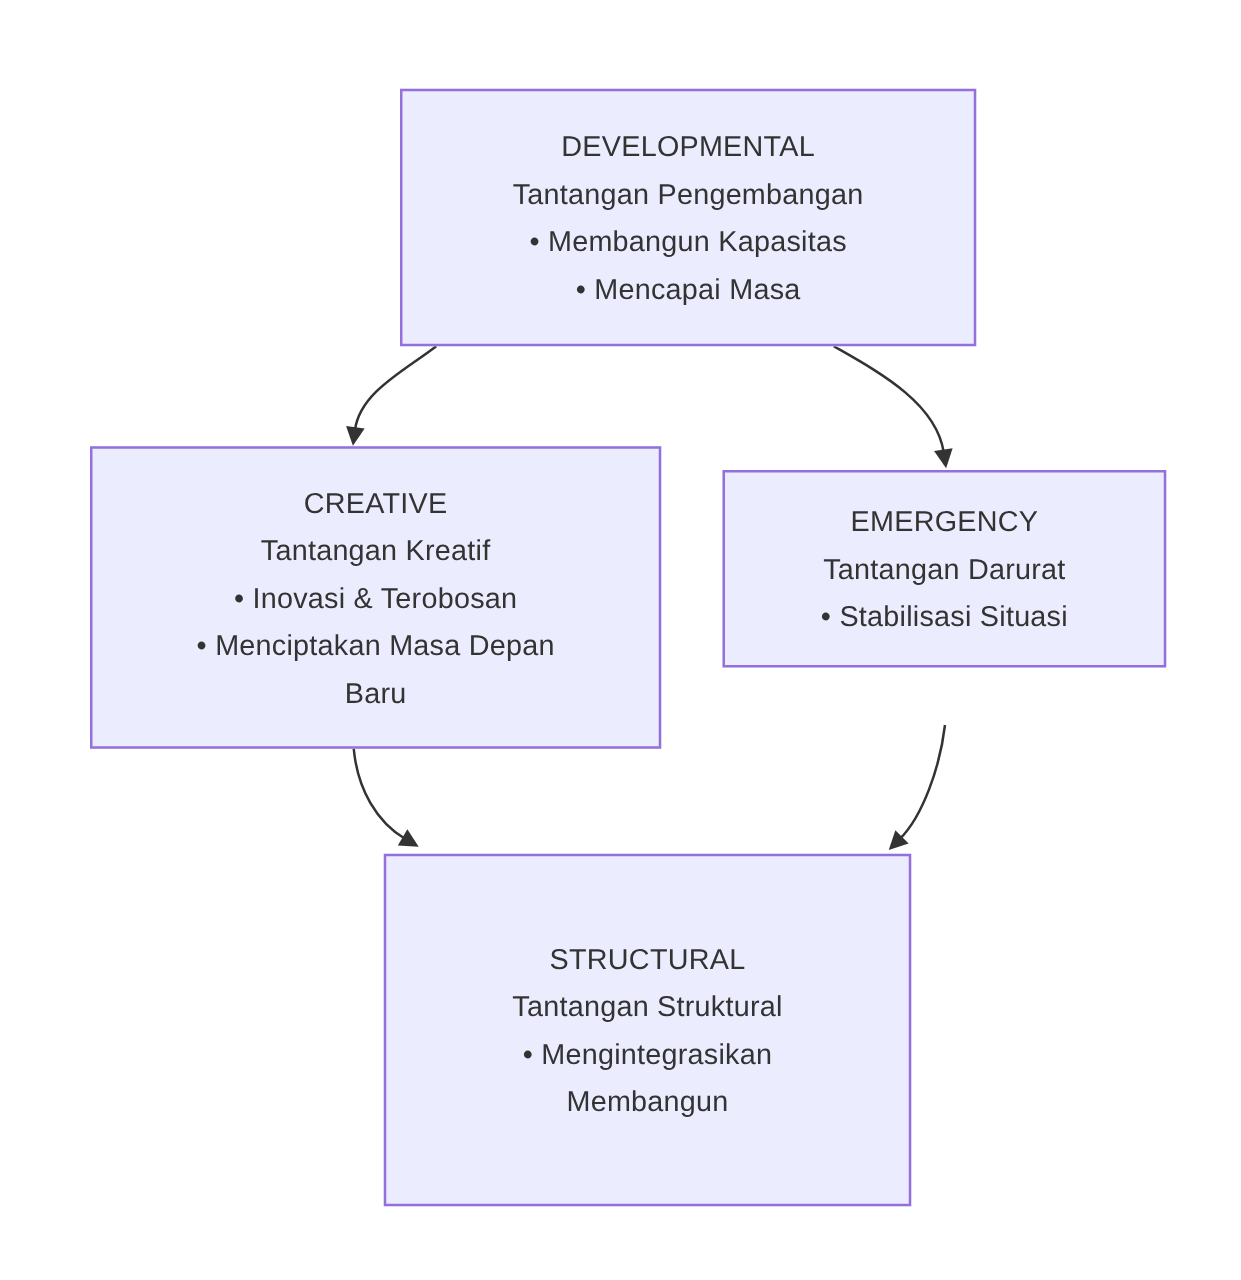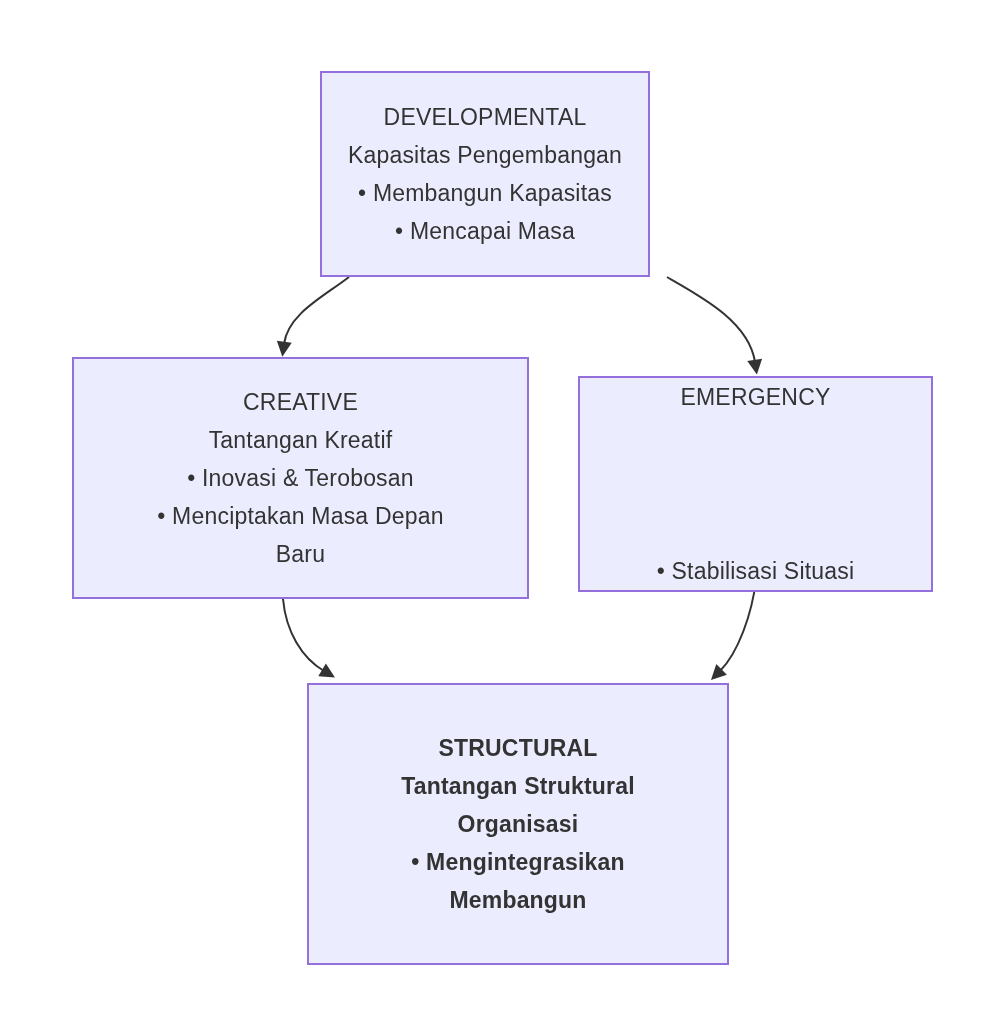--- a/index.html
+++ b/index.html
@@ -30,24 +30,24 @@
     color: #333333;
     display: flex;
     flex-direction: column;
     justify-content: center;
     text-align: center;
     font-size: 23px;
     line-height: 38px;
     letter-spacing: 0.2px;
   }
   .node .line { white-space: nowrap; }
-  #node-developmental { left: 320px; top: 71px;  width: 330px; height: 206px; }
+  #node-developmental { left: 320px; top: 71px;  width: 461px; height: 206px; }
   #node-creative      { left: 72px;  top: 357px; width: 457px; height: 242px; }
-  #node-emergency     { left: 578px; top: 376px; width: 355px; height: 216px; justify-content: space-between; }
-  #node-structural    { left: 307px; top: 683px; width: 422px; height: 282px; font-weight: bold; }
+  #node-emergency     { left: 578px; top: 376px; width: 355px; height: 158px; }
+  #node-structural    { left: 307px; top: 683px; width: 422px; height: 282px; }
   .edge {
     fill: none;
     stroke: #333333;
     stroke-width: 2px;
   }
 </style>
 </head>
 <body>
 
 <div class="canvas">
@@ -59,39 +59,39 @@
       </marker>
     </defs>
     <path class="edge" d="M 349 277 C 323 297, 288 314, 284 344" marker-end="url(#arrowhead)"></path>
     <path class="edge" d="M 667 277 C 702 297, 749 322, 755 362" marker-end="url(#arrowhead)"></path>
     <path class="edge" d="M 283 599 C 286 632, 302 658, 324 671" marker-end="url(#arrowhead)"></path>
     <path class="edge" d="M 756 580 C 752 614, 738 653, 720 671" marker-end="url(#arrowhead)"></path>
   </svg>
 
   <div class="node" id="node-developmental">
     <div class="line">DEVELOPMENTAL</div>
-    <div class="line">Kapasitas Pengembangan</div>
+    <div class="line">Tantangan Pengembangan</div>
     <div class="line">• Membangun Kapasitas</div>
     <div class="line">• Mencapai Masa</div>
   </div>
 
   <div class="node" id="node-creative">
     <div class="line">CREATIVE</div>
     <div class="line">Tantangan Kreatif</div>
     <div class="line">• Inovasi &amp; Terobosan</div>
     <div class="line">• Menciptakan Masa Depan</div>
     <div class="line">Baru</div>
   </div>
 
   <div class="node" id="node-emergency">
     <div class="line">EMERGENCY</div>
+    <div class="line">Tantangan Darurat</div>
     <div class="line">• Stabilisasi Situasi</div>
   </div>
 
   <div class="node" id="node-structural">
     <div class="line">STRUCTURAL</div>
     <div class="line">Tantangan Struktural</div>
-    <div class="line">Organisasi</div>
     <div class="line">• Mengintegrasikan</div>
     <div class="line">Membangun</div>
   </div>
 
 </div>
 
 </body></html>

